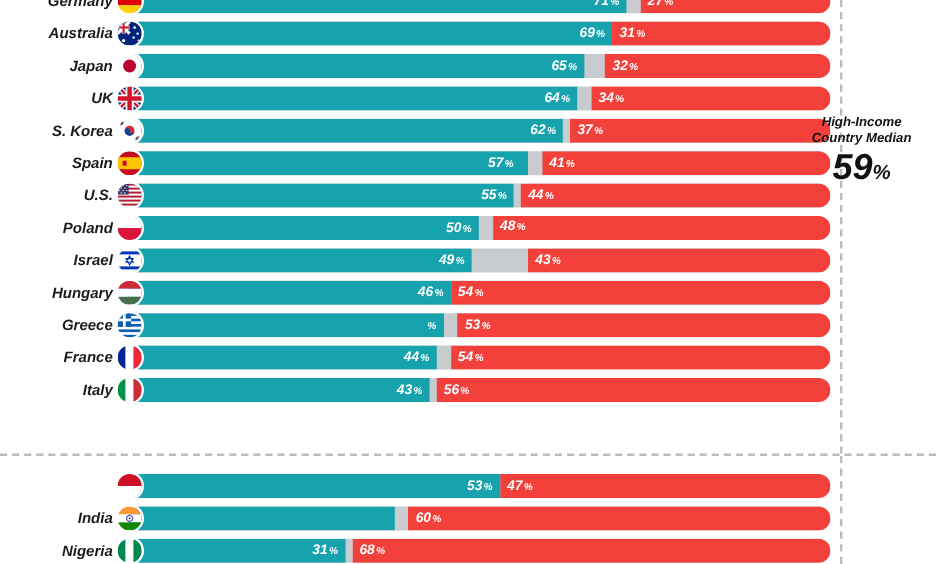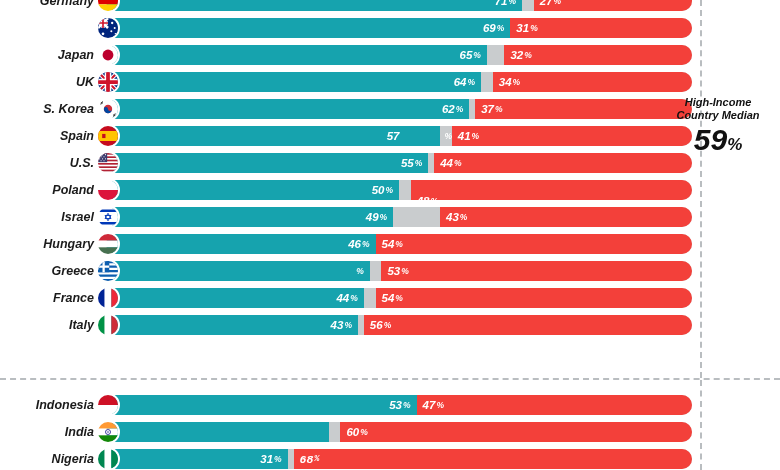--- a/index.html
+++ b/index.html
@@ -88,20 +88,23 @@
       </div>
       <div class="flag">
         <svg class="flagin" viewBox="0 0 24 24" preserveAspectRatio="none">
           <rect width="24" height="8" fill="#000"></rect>
           <rect y="8" width="24" height="8" fill="#d00"></rect>
           <rect y="16" width="24" height="8" fill="#ffce00"></rect>
         </svg>
       </div>
     </div>
     <div class="row" style="top: 15px;">
+      <div class="labelwrap">
+        <div class="label">Australia</div>
+      </div>
       <div class="bar" style="width: 586px;">
         <div class="seg teal" style="width: 404.34px;"></div>
         <div class="seg red" style="width: 181.66px;"></div>
       </div>
       <div class="val left" style="left: 106px; top: 3px; width: 398.34px;">
         <span>69</span>
         <span class="pct">%</span>
       </div>
       <div class="val right" style="left: 516.34px; top: 3px; width: 175.66px;">
         <span>31</span>
@@ -201,21 +204,21 @@
       </div>
     </div>
     <div class="row" style="top: 123px;">
       <div class="labelwrap">
         <div class="label">Spain</div>
       </div>
       <div class="bar" style="width: 586px;">
         <div class="seg teal" style="width: 334.02px;"></div>
         <div class="seg red" style="width: 240.26px;"></div>
       </div>
-      <div class="val left" style="left: 124px; top: 3px; width: 328.02px; gap: 44px;">
+      <div class="val left" style="left: 100px; top: 3px; width: 328.02px;">
         <span>57</span>
         <span class="pct">%</span>
       </div>
       <div class="val right" style="left: 457.74px; top: 3px; width: 234.26px;">
         <span>41</span>
         <span class="pct">%</span>
       </div>
       <div class="flag">
         <svg class="flagin" viewBox="0 0 24 24" preserveAspectRatio="none">
           <rect width="24" height="24" fill="#c60b1e"></rect>
@@ -272,21 +275,21 @@
         <div class="label">Poland</div>
       </div>
       <div class="bar" style="width: 586px;">
         <div class="seg teal" style="width: 293px;"></div>
         <div class="seg red" style="width: 281.28px;"></div>
       </div>
       <div class="val left" style="left: 106px; top: 3px; width: 287px; justify-content: flex-end;">
         <span>50</span>
         <span class="pct">%</span>
       </div>
-      <div class="val right" style="left: 416.72px; top: 14px; width: 275.28px; text-align: right;">
+      <div class="val right" style="left: 416.72px; top: 2px; width: 275.28px; text-align: right;">
         <span>48</span>
         <span class="pct">%</span>
       </div>
       <div class="flag">
         <svg class="flagin" viewBox="0 0 24 24" preserveAspectRatio="none">
           <rect width="24" height="12" fill="#fff"></rect>
           <rect y="12" width="24" height="12" fill="#dc143c"></rect>
         </svg>
       </div>
     </div>
@@ -413,23 +416,20 @@
       </div>
       <div class="flag">
         <svg class="flagin" viewBox="0 0 24 24" preserveAspectRatio="none">
           <rect width="8" height="24" fill="#009246"></rect>
           <rect x="8" width="8" height="24" fill="#fff"></rect>
           <rect x="16" width="8" height="24" fill="#ce2b37"></rect>
         </svg>
       </div>
     </div>
     <div class="row" style="top: 392px;">
-      <div class="labelwrap">
-        <div class="label">Indonesia</div>
-      </div>
       <div class="bar" style="width: 586px;">
         <div class="seg teal" style="width: 310.58px;"></div>
         <div class="seg red" style="width: 275.42px;"></div>
       </div>
       <div class="val left" style="left: 106px; top: 3px; width: 304.58px;">
         <span>53</span>
         <span class="pct">%</span>
       </div>
       <div class="val right" style="left: 422.58px; top: 3px; width: 269.42px;">
         <span>47</span>
@@ -473,21 +473,21 @@
         <div class="label">Nigeria</div>
       </div>
       <div class="bar" style="width: 586px;">
         <div class="seg teal" style="width: 181.66px;"></div>
         <div class="seg red" style="width: 398.48px;"></div>
       </div>
       <div class="val left" style="left: 106px; top: 3px; width: 175.66px;">
         <span>31</span>
         <span class="pct">%</span>
       </div>
-      <div class="val right" style="left: 299.52px; top: 3px; width: 392.48px; font-family: Liberation Mono, monospace;">
+      <div class="val right" style="left: 299.52px; top: 3px; width: 392.48px;">
         <span>68</span>
         <span class="pct">%</span>
       </div>
       <div class="flag">
         <svg class="flagin" viewBox="0 0 24 24" preserveAspectRatio="none">
           <rect width="8" height="24" fill="#008751"></rect>
           <rect x="8" width="8" height="24" fill="#fff"></rect>
           <rect x="16" width="8" height="24" fill="#008751"></rect>
         </svg>
       </div>

